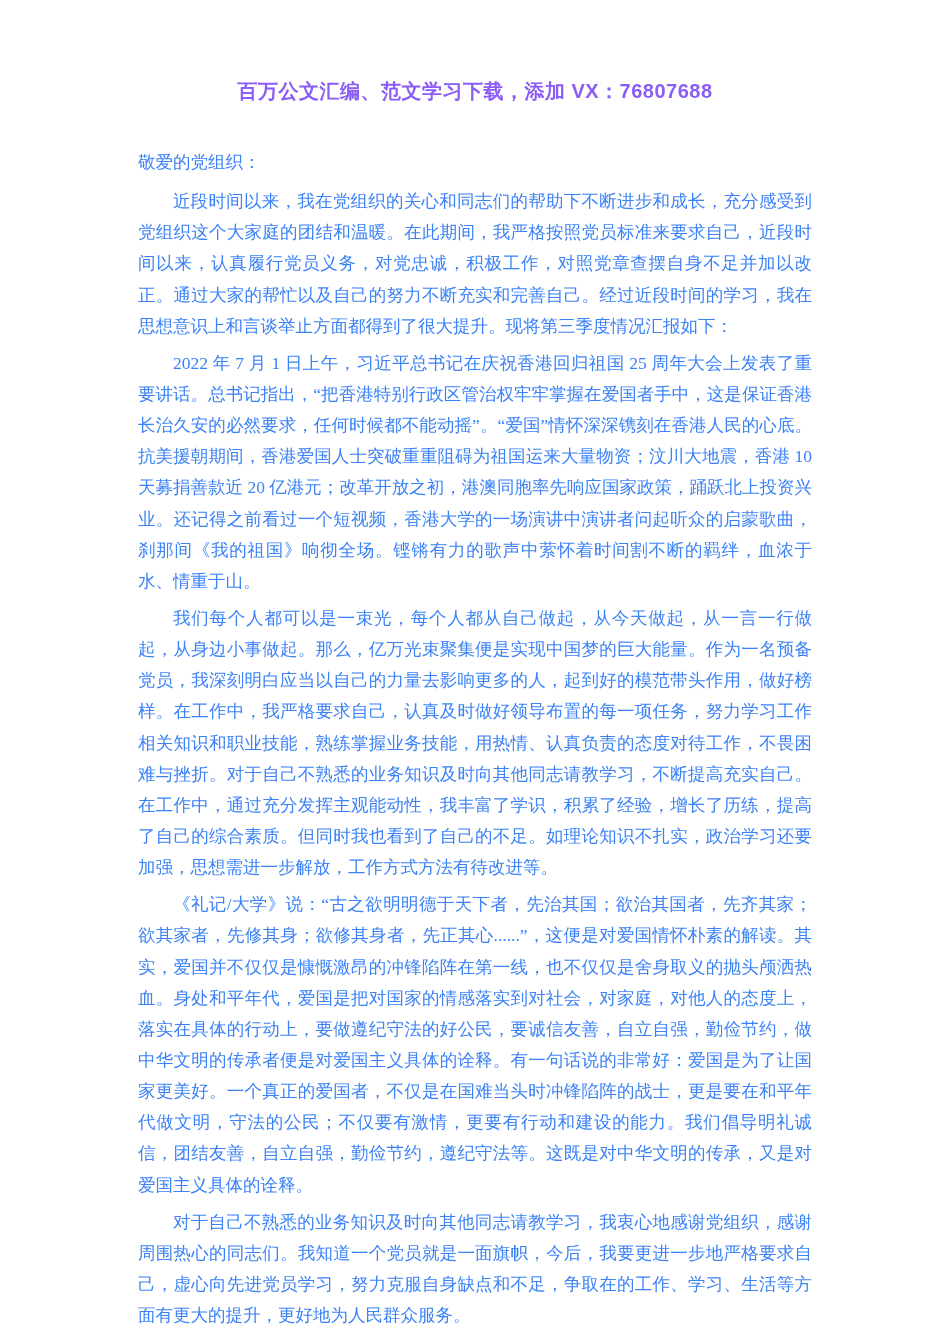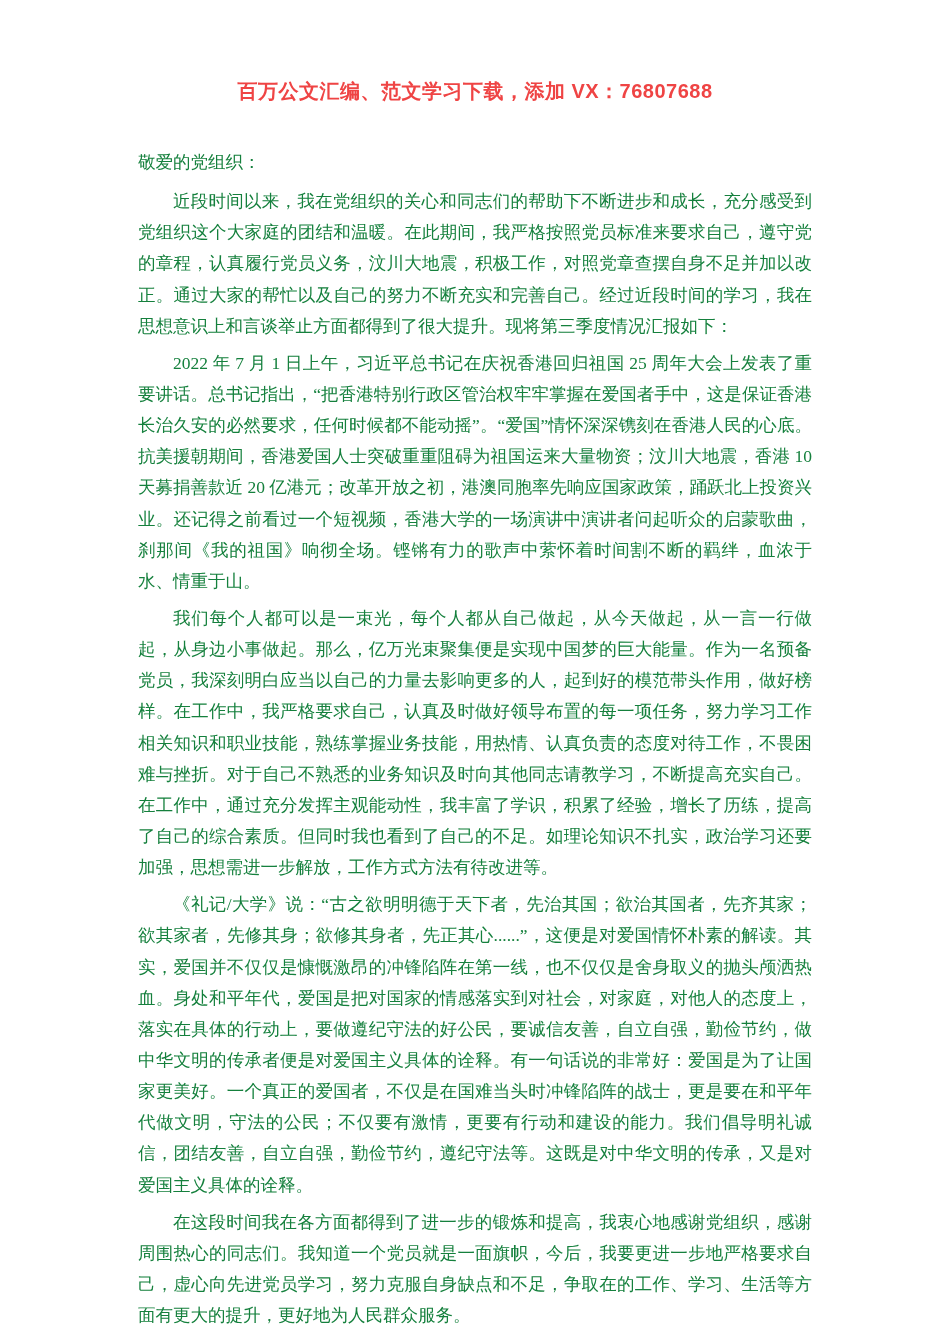--- a/index.html
+++ b/index.html
@@ -15,34 +15,34 @@
   }
   .page {
     width: 950px;
     min-height: 1344px;
     box-sizing: border-box;
     padding: 60px 138px 40px 138px;
     position: relative;
   }
   .banner {
     text-align: center;
-    color: #ef4444;
+    color: #8b5cf6;
     font-size: 20px;
     font-weight: bold;
     letter-spacing: 0.5px;
     font-family: "Liberation Sans", "DejaVu Sans", sans-serif;
     margin: 18px 0 42px 0;
     white-space: nowrap;
   }
   .doc-body {
     font-size: 17.5px;
     line-height: 1.78;
     text-align: justify;
     text-justify: inter-ideograph;
-    color: #15803d;
+    color: #3b82f6;
   }
   .salutation {
     margin: 0 0 8px 0;
     text-indent: 0;
   }
   .para {
     margin: 0 0 6px 0;
     text-indent: 2em;
   }
 </style>
@@ -50,24 +50,24 @@
 <body>
 
 <div class="page">
 
   <div class="banner">百万公文汇编、范文学习下载，添加 VX：76807688</div>
 
   <div class="doc-body">
 
     <p class="salutation">敬爱的党组织：</p>
 
-    <p class="para">近段时间以来，我在党组织的关心和同志们的帮助下不断进步和成长，充分感受到党组织这个大家庭的团结和温暖。在此期间，我严格按照党员标准来要求自己，遵守党的章程，认真履行党员义务，汶川大地震，积极工作，对照党章查摆自身不足并加以改正。通过大家的帮忙以及自己的努力不断充实和完善自己。经过近段时间的学习，我在思想意识上和言谈举止方面都得到了很大提升。现将第三季度情况汇报如下：</p>
+    <p class="para">近段时间以来，我在党组织的关心和同志们的帮助下不断进步和成长，充分感受到党组织这个大家庭的团结和温暖。在此期间，我严格按照党员标准来要求自己，近段时间以来，认真履行党员义务，对党忠诚，积极工作，对照党章查摆自身不足并加以改正。通过大家的帮忙以及自己的努力不断充实和完善自己。经过近段时间的学习，我在思想意识上和言谈举止方面都得到了很大提升。现将第三季度情况汇报如下：</p>
 
     <p class="para">2022 年 7 月 1 日上午，习近平总书记在庆祝香港回归祖国 25 周年大会上发表了重要讲话。总书记指出，“把香港特别行政区管治权牢牢掌握在爱国者手中，这是保证香港长治久安的必然要求，任何时候都不能动摇”。“爱国”情怀深深镌刻在香港人民的心底。抗美援朝期间，香港爱国人士突破重重阻碍为祖国运来大量物资；汶川大地震，香港 10 天募捐善款近 20 亿港元；改革开放之初，港澳同胞率先响应国家政策，踊跃北上投资兴业。还记得之前看过一个短视频，香港大学的一场演讲中演讲者问起听众的启蒙歌曲，刹那间《我的祖国》响彻全场。铿锵有力的歌声中萦怀着时间割不断的羁绊，血浓于水、情重于山。</p>
 
     <p class="para">我们每个人都可以是一束光，每个人都从自己做起，从今天做起，从一言一行做起，从身边小事做起。那么，亿万光束聚集便是实现中国梦的巨大能量。作为一名预备党员，我深刻明白应当以自己的力量去影响更多的人，起到好的模范带头作用，做好榜样。在工作中，我严格要求自己，认真及时做好领导布置的每一项任务，努力学习工作相关知识和职业技能，熟练掌握业务技能，用热情、认真负责的态度对待工作，不畏困难与挫折。对于自己不熟悉的业务知识及时向其他同志请教学习，不断提高充实自己。在工作中，通过充分发挥主观能动性，我丰富了学识，积累了经验，增长了历练，提高了自己的综合素质。但同时我也看到了自己的不足。如理论知识不扎实，政治学习还要加强，思想需进一步解放，工作方式方法有待改进等。</p>
 
     <p class="para">《礼记/大学》说：“古之欲明明德于天下者，先治其国；欲治其国者，先齐其家；欲其家者，先修其身；欲修其身者，先正其心......”，这便是对爱国情怀朴素的解读。其实，爱国并不仅仅是慷慨激昂的冲锋陷阵在第一线，也不仅仅是舍身取义的抛头颅洒热血。身处和平年代，爱国是把对国家的情感落实到对社会，对家庭，对他人的态度上，落实在具体的行动上，要做遵纪守法的好公民，要诚信友善，自立自强，勤俭节约，做中华文明的传承者便是对爱国主义具体的诠释。有一句话说的非常好：爱国是为了让国家更美好。一个真正的爱国者，不仅是在国难当头时冲锋陷阵的战士，更是要在和平年代做文明，守法的公民；不仅要有激情，更要有行动和建设的能力。我们倡导明礼诚信，团结友善，自立自强，勤俭节约，遵纪守法等。这既是对中华文明的传承，又是对爱国主义具体的诠释。</p>
 
-    <p class="para">在这段时间我在各方面都得到了进一步的锻炼和提高，我衷心地感谢党组织，感谢周围热心的同志们。我知道一个党员就是一面旗帜，今后，我要更进一步地严格要求自己，虚心向先进党员学习，努力克服自身缺点和不足，争取在的工作、学习、生活等方面有更大的提升，更好地为人民群众服务。</p>
+    <p class="para">对于自己不熟悉的业务知识及时向其他同志请教学习，我衷心地感谢党组织，感谢周围热心的同志们。我知道一个党员就是一面旗帜，今后，我要更进一步地严格要求自己，虚心向先进党员学习，努力克服自身缺点和不足，争取在的工作、学习、生活等方面有更大的提升，更好地为人民群众服务。</p>
 
   </div>
 </div>
 
 </body></html>

